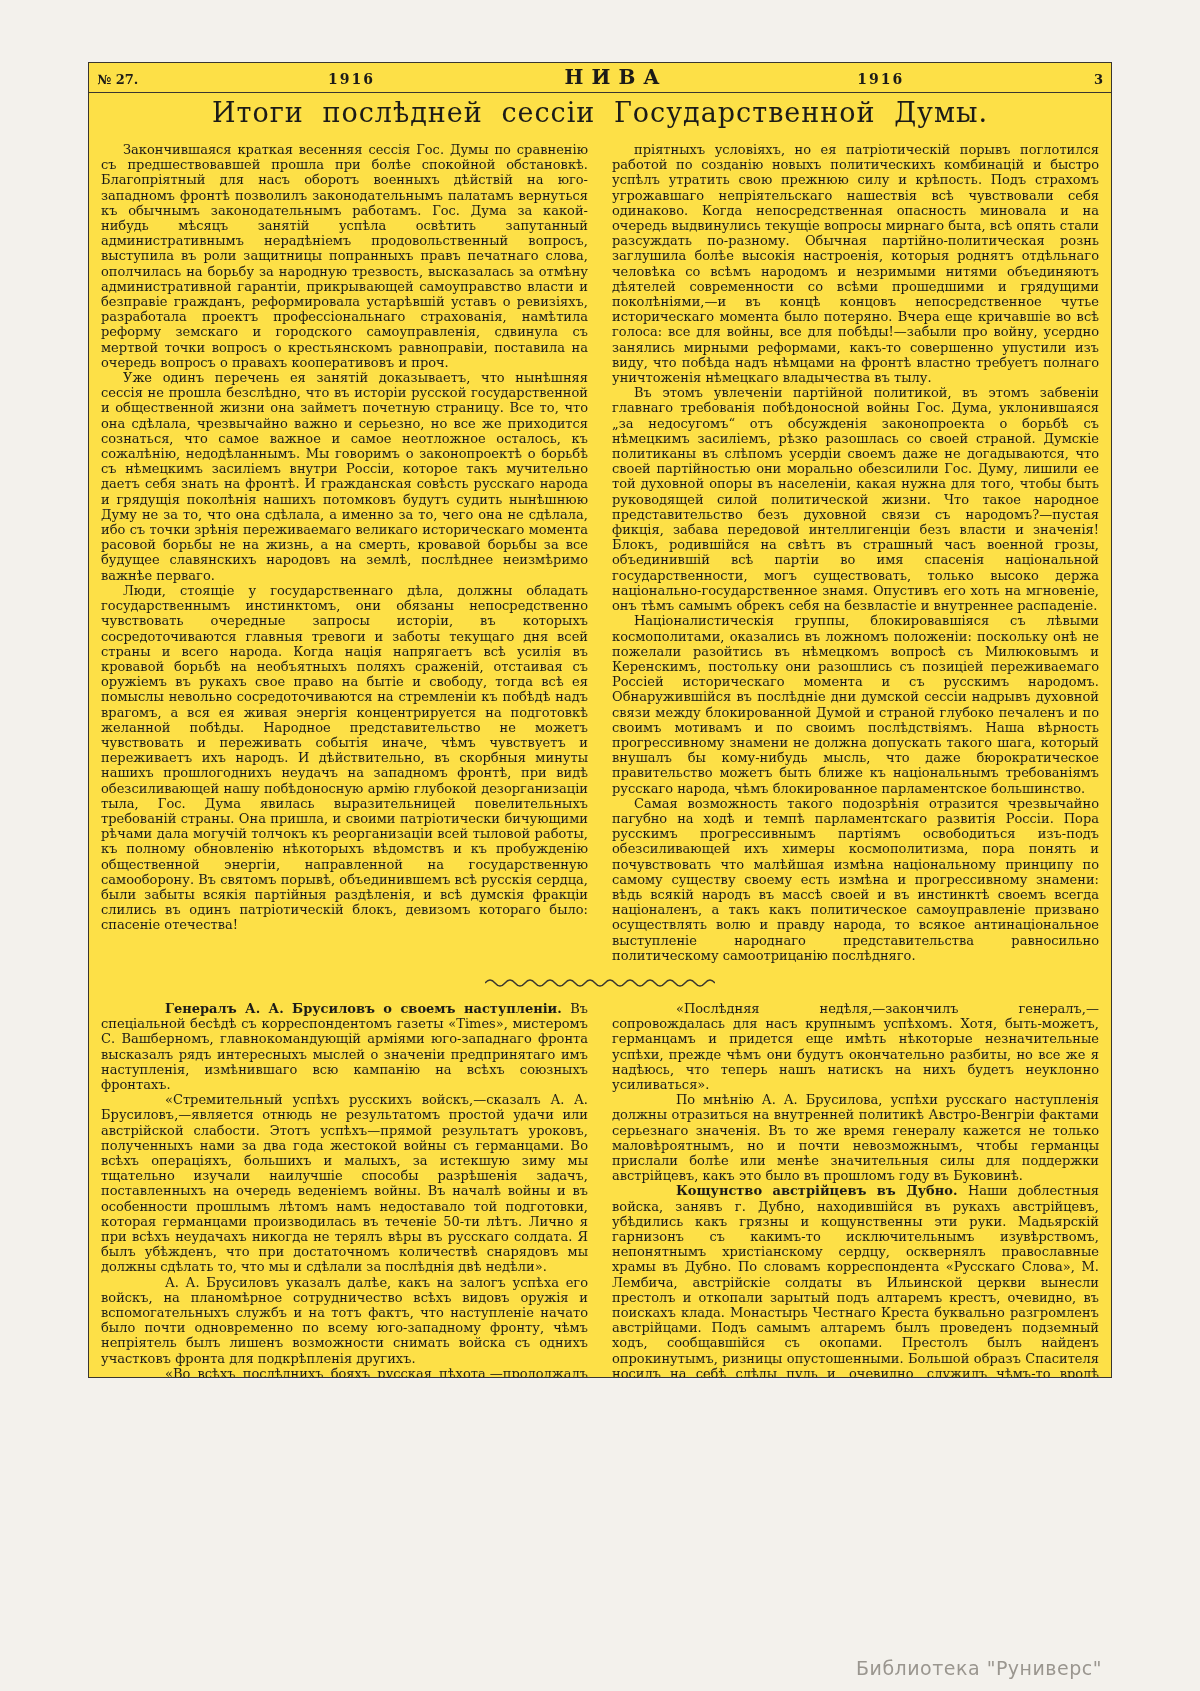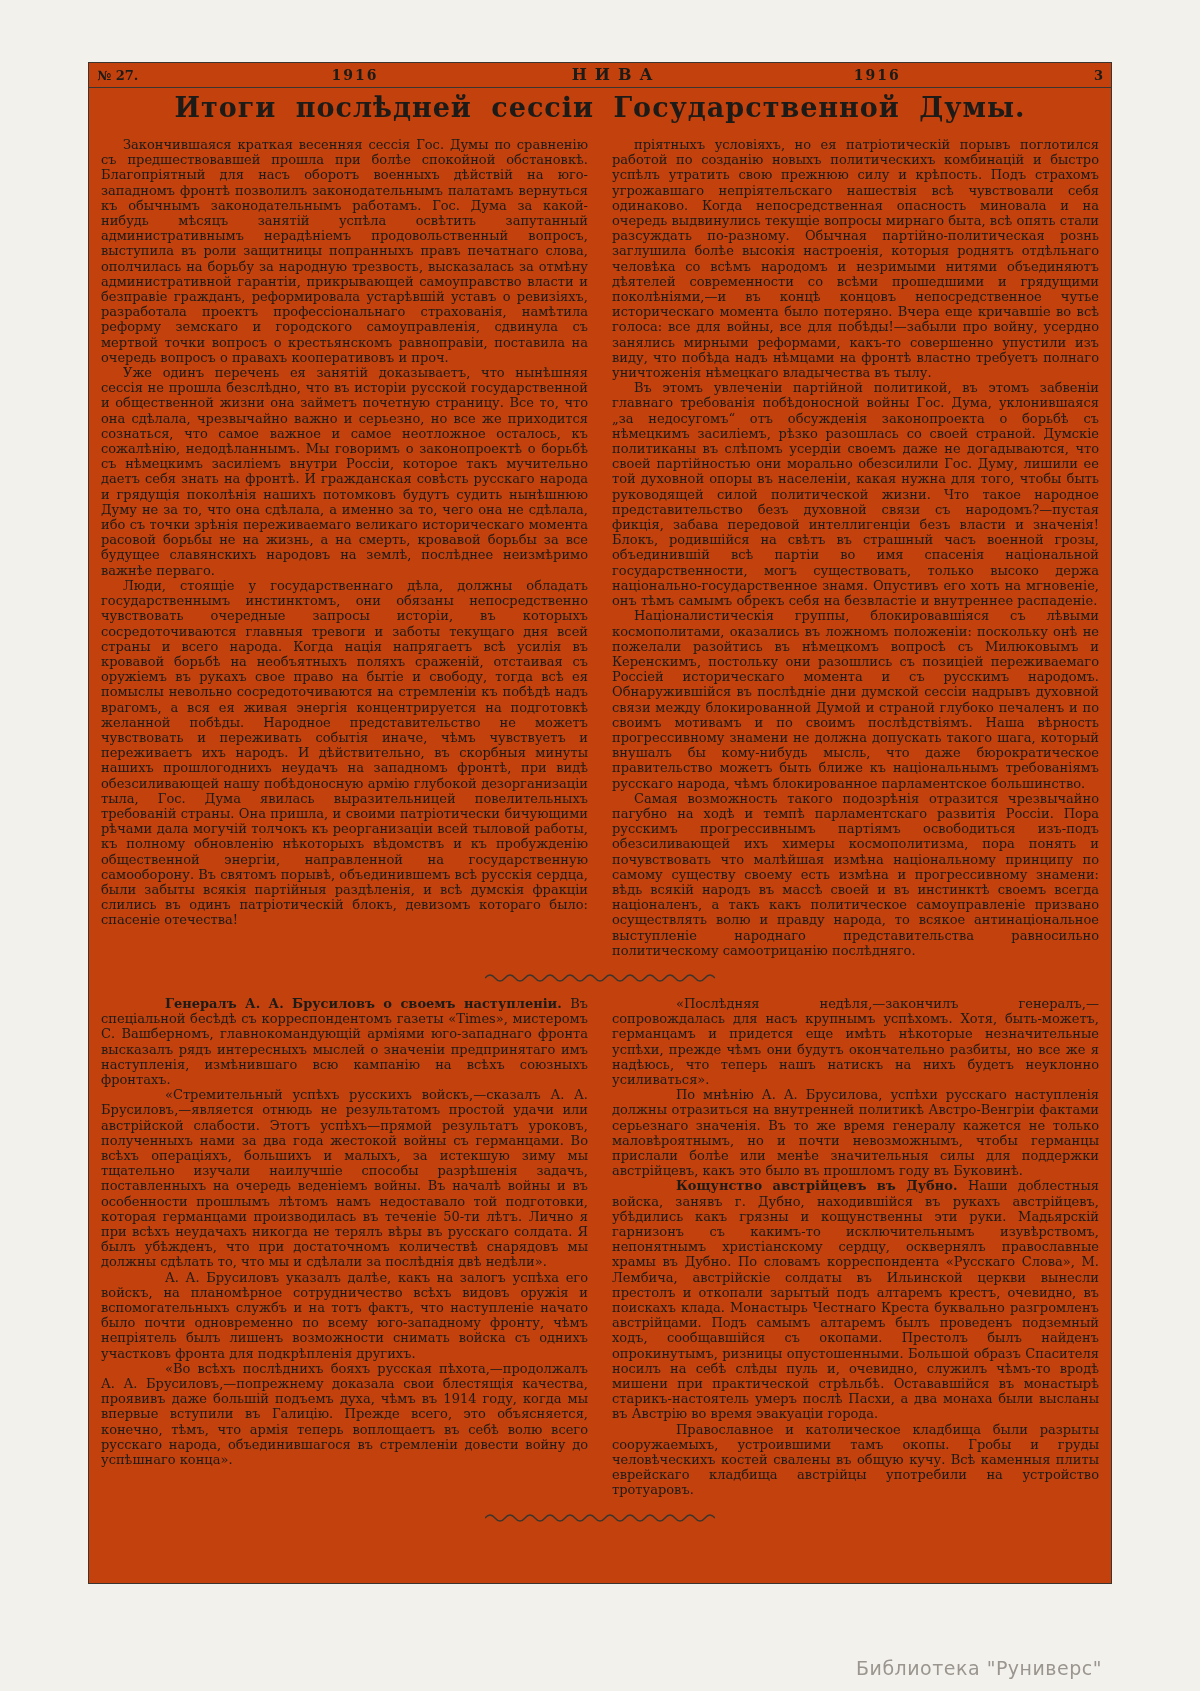--- a/index.html
+++ b/index.html
@@ -7,52 +7,52 @@
     width:1200px;height:1691px;
     background:#f3f1ec;
     font-family:"DejaVu Serif","Liberation Serif",serif;
     color:#1c1b18;
     position:relative;
     overflow:hidden;
   }
   .frame{
     position:absolute;
     left:88px;top:62px;
-    width:1024px;height:1522px;
+    width:1024px;height:1316px;
     border:1.5px solid #3a362f;
     box-sizing:border-box;
-    background:#c2410c;
+    background:#fde047;
     overflow:hidden;
   }
   .masthead-row{
     display:flex;
     justify-content:space-between;
     align-items:baseline;
     padding:2px 8px 3px 8px;
     border-bottom:1.5px solid #3a362f;
     font-size:13px;
     font-weight:bold;
   }
   .masthead-row .year{letter-spacing:2px;font-size:14px;}
-  .masthead-row .masthead{letter-spacing:8px;font-size:16px;}
+  .masthead-row .masthead{letter-spacing:8px;font-size:20px;}
   .content{padding:0 12px;}
   h1.title{
     margin:34px 0 6px 0;
     text-align:center;
     font-size:36px;
     font-weight:bold;
     letter-spacing:14px;
     text-shadow:1.5px 1.5px 0 #b9b4aa;
     color:#23201a;
   }
   h2.subtitle{
     margin:4px 0 14px 0;
     text-align:center;
     font-size:27px;
-    font-weight:bold;
+    font-weight:normal;
     letter-spacing:1px;
     word-spacing:9px;
   }
   .columns{
     display:flex;
     gap:24px;
   }
   .col{
     flex:1 1 0;
     min-width:0;

